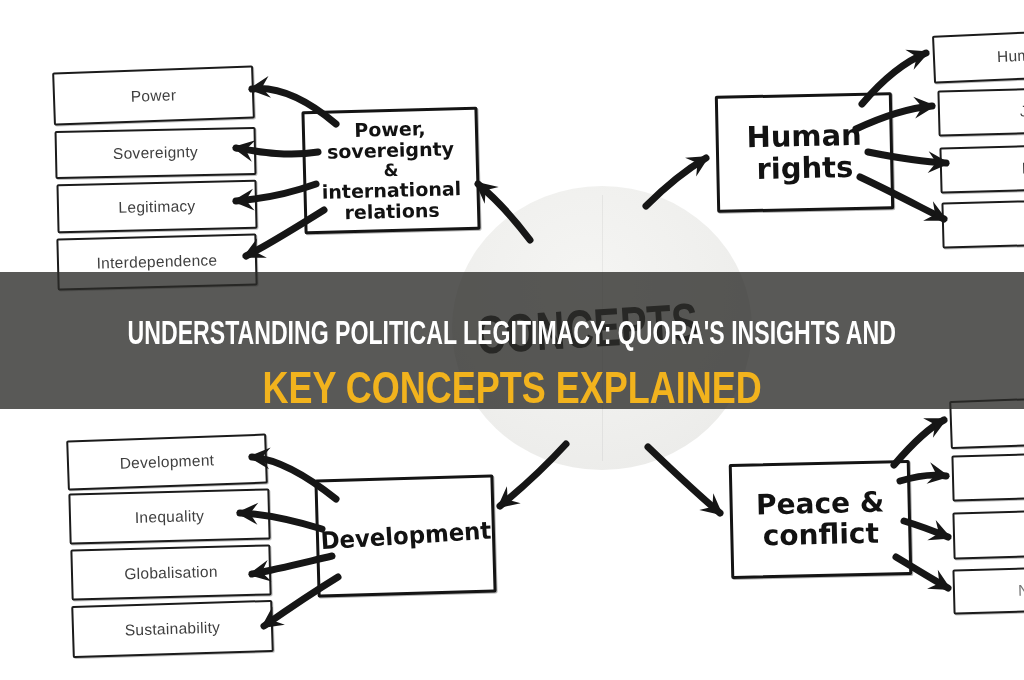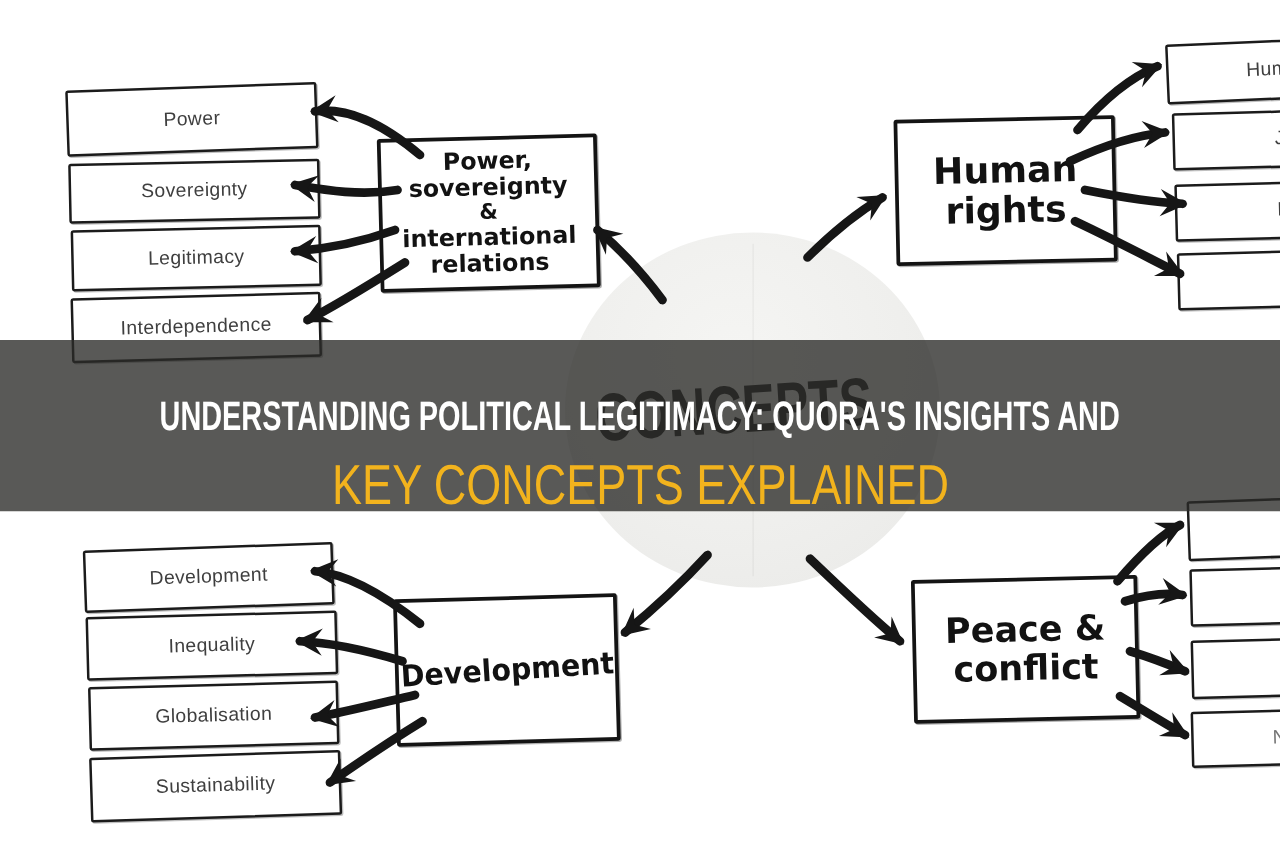--- a/index.html
+++ b/index.html
@@ -49,21 +49,21 @@
     background:rgba(42,42,40,0.78);
     display:flex;flex-direction:column;align-items:center;padding-top:42px;
     box-sizing:border-box;
   }
   .banner .l1{
     font-weight:bold;font-size:33px;color:#ffffff;white-space:nowrap;
     height:40px;display:flex;align-items:center;
   }
   .banner .l1 span{display:inline-block;transform:scaleX(0.70);}
   .banner .l2{
-    margin-top:10px;font-weight:normal;font-size:45px;color:#f2b31d;white-space:nowrap;
+    margin-top:10px;font-weight:bold;font-size:45px;color:#f2b31d;white-space:nowrap;
     height:52px;display:flex;align-items:center;
   }
   .banner .l2 span{display:inline-block;transform:scaleX(0.80);}
 </style>
 </head>
 <body>
 
 <div id="stage">
 
   <div class="circle"></div>

